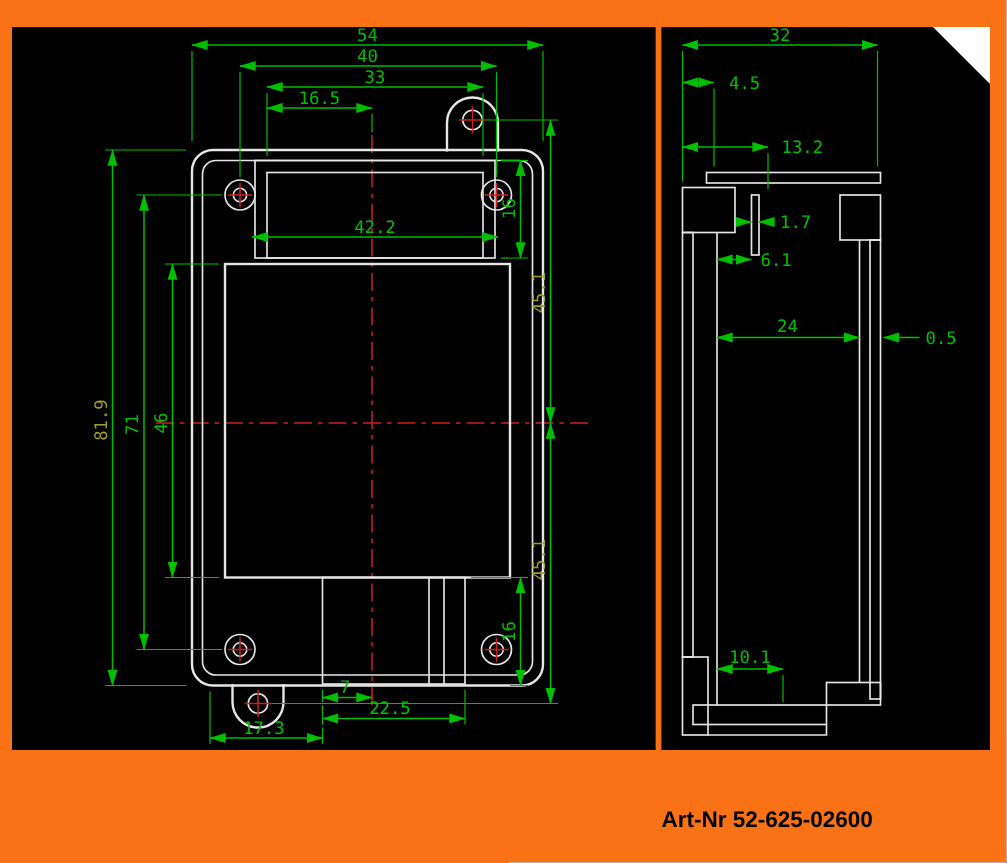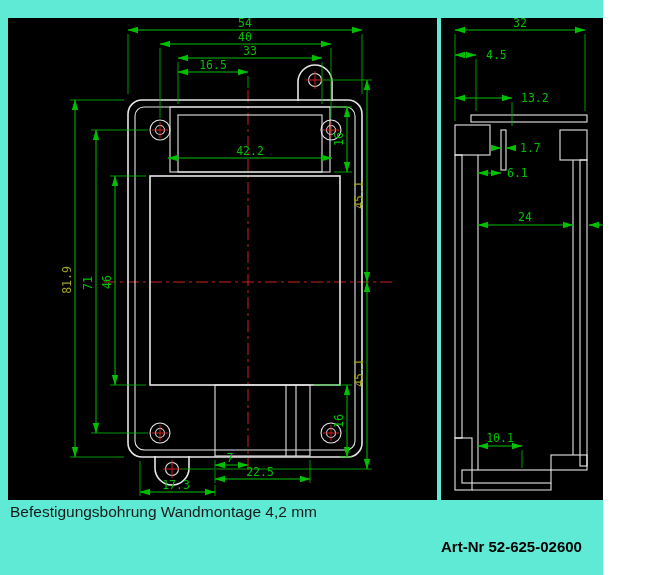--- a/index.html
+++ b/index.html
@@ -1,16 +1,16 @@
 <!DOCTYPE html>
 <html><head>
 <meta charset="utf-8">
 <style>
   html,body{margin:0;padding:0;background:#ffffff;}
-  #page{position:relative;width:603px;height:575px;background:#5eead4;overflow:hidden;
+  #page{position:relative;width:671px;height:575px;background:#f97316;overflow:hidden;
         font-family:"Liberation Sans",sans-serif;}
   .panel{position:absolute;top:18px;background:#000;}
   #front-panel{left:8px;}
   #side-panel{left:441px;}
   svg text{font-family:"DejaVu Sans Mono",monospace;font-size:11.5px;}
   .dimtext{fill:#00bf00;}
   .dimtext-alt{fill:#9f9f2a;}
   .wline{stroke:#e6e6e6;stroke-width:1.1;fill:none;}
   .wline2{stroke:#e6e6e6;stroke-width:1.6;fill:none;}
   .dim{stroke:#00bf00;stroke-width:1;fill:none;}
@@ -230,15 +230,14 @@
       <line class="dim" x1="148" y1="207" x2="172" y2="207" marker-start="url(#arrG)"></line>
       <text class="dimtext" x="176" y="211">0.5</text>
     </g>
     <g>
       <line class="ext" x1="81" y1="432" x2="81" y2="450"></line>
       <line class="dim" x1="37" y1="428" x2="81" y2="428" marker-start="url(#arrG)" marker-end="url(#arrG)"></line>
       <text class="dimtext" x="59" y="424" text-anchor="middle">10.1</text>
     </g>
   </svg>
 
-  <div id="caption">Befestigungsbohrung Wandmontage 4,2 mm</div>
   <div id="artnr">Art-Nr 52-625-02600</div>
 </div>
 
 </body></html>

